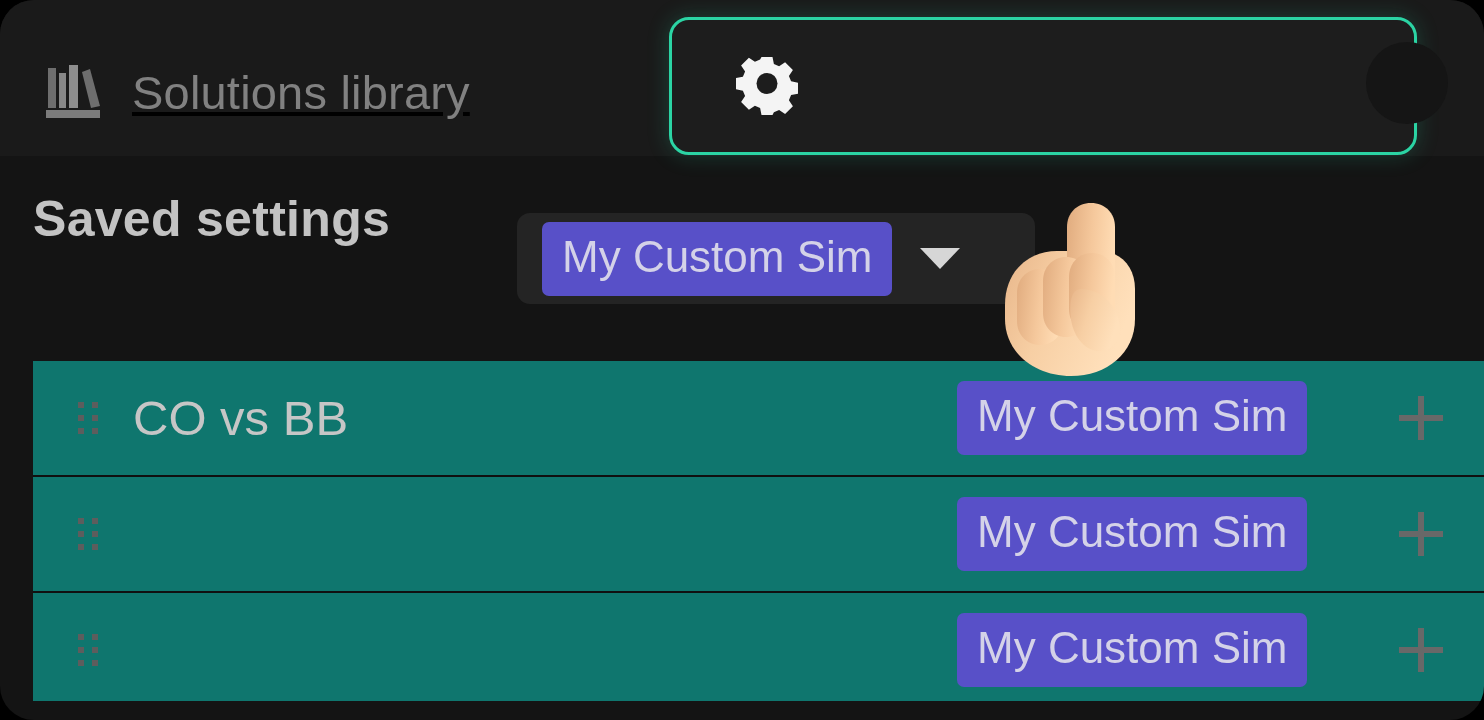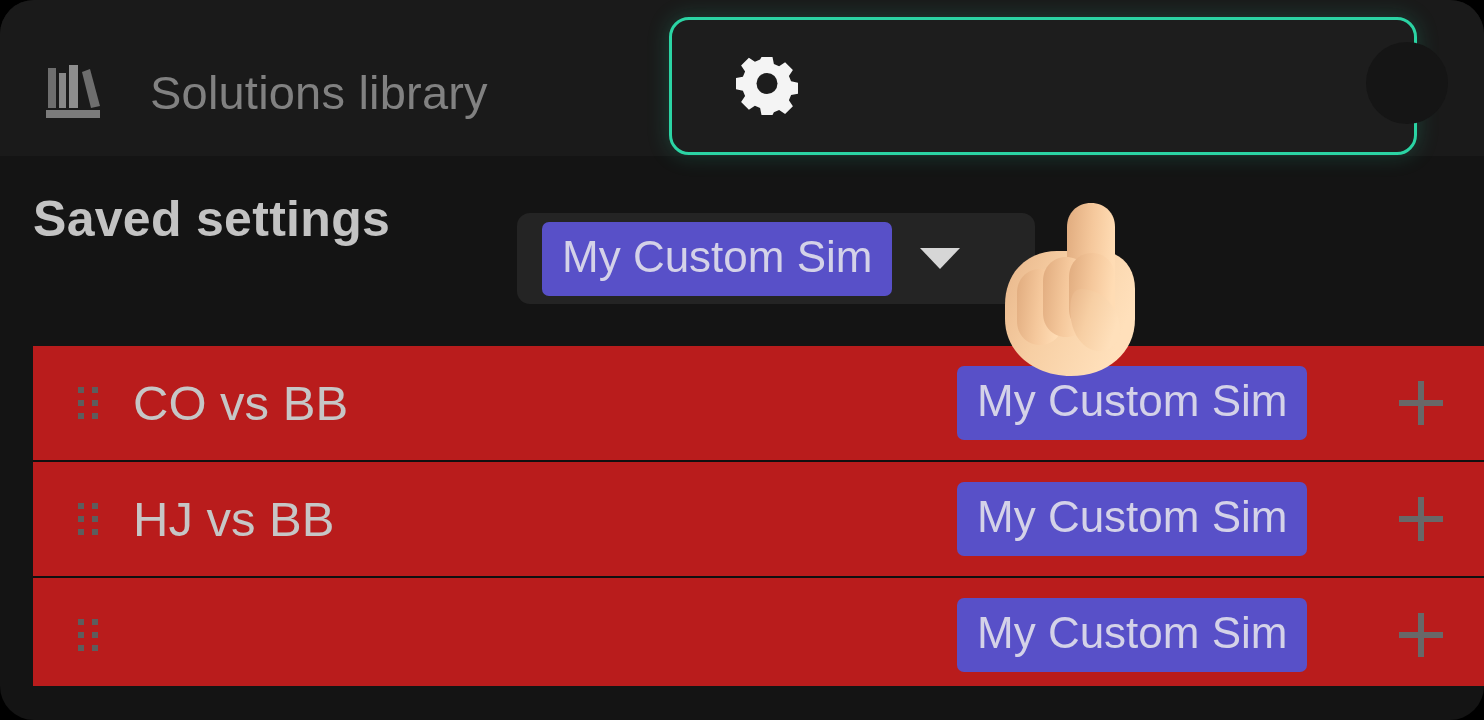--- a/index.html
+++ b/index.html
@@ -32,22 +32,23 @@
     height: 156px;
     background: #1a1a1a;
   }
 
   .lib-tab {
     position: absolute;
     left: 44px;
     top: 52px;
     display: flex;
     align-items: center;
-    gap: 48px;
+    gap: 30px;
     height: 80px;
+    text-decoration: underline;
   }
   .lib-icon {
     width: 58px;
     height: 56px;
     display: block;
   }
   .lib-label {
     font-size: 47px;
     color: #818181;
     letter-spacing: 0.2px;
@@ -152,24 +153,24 @@
     margin-left: 28px;
     border-left: 20px solid transparent;
     border-right: 20px solid transparent;
     border-top: 21px solid #d6d6d6;
   }
 
   
   .list {
     position: absolute;
     left: 33px;
-    top: 346px;
+    top: 361px;
     width: 1451px;
     height: 340px;
-    background: #b91c1c;
+    background: #0f766e;
   }
   .row {
     position: relative;
     height: 114px;
     display: flex;
     align-items: center;
     border-bottom: 2px solid #101010;
   }
   .row:last-child { border-bottom: none; }
 
@@ -294,21 +295,20 @@
 
     <div class="row">
       <span class="drag-handle">
         <i></i>
           <i></i>
           <i></i>
           <i></i>
           <i></i>
           <i></i>
       </span>
-      <span class="row-label">HJ vs BB</span>
       <span class="pill">My Custom Sim</span>
       <span class="plus-icon"></span>
     </div>
 
     <div class="row">
       <span class="drag-handle">
         <i></i>
           <i></i>
           <i></i>
           <i></i>

